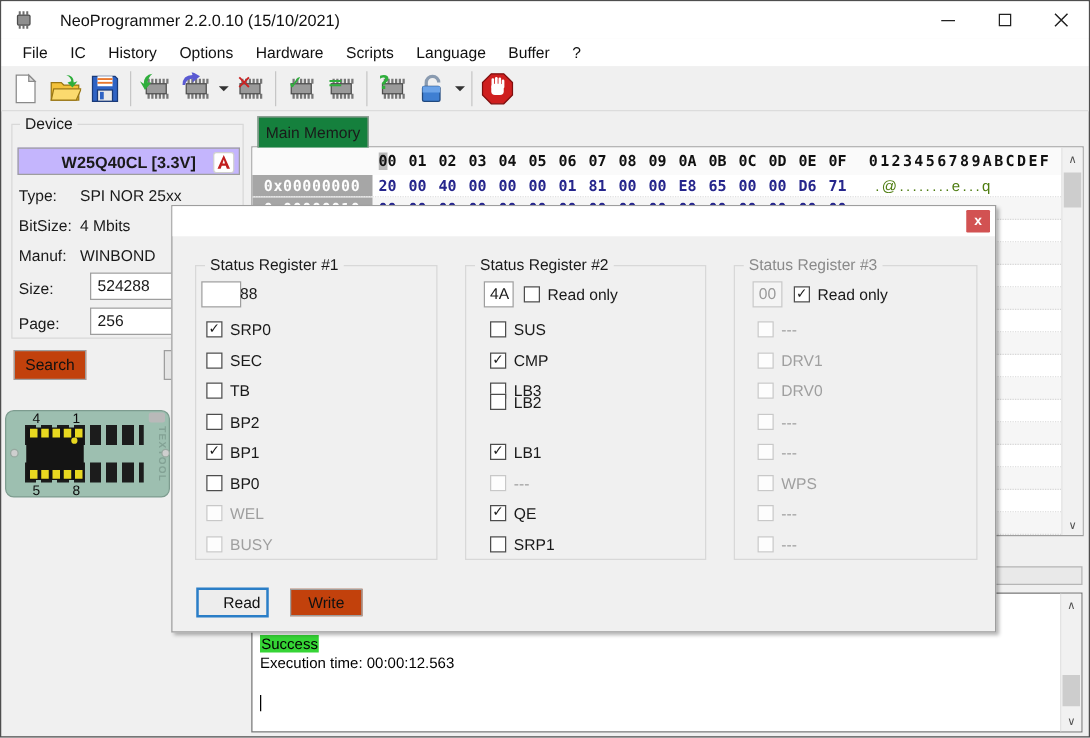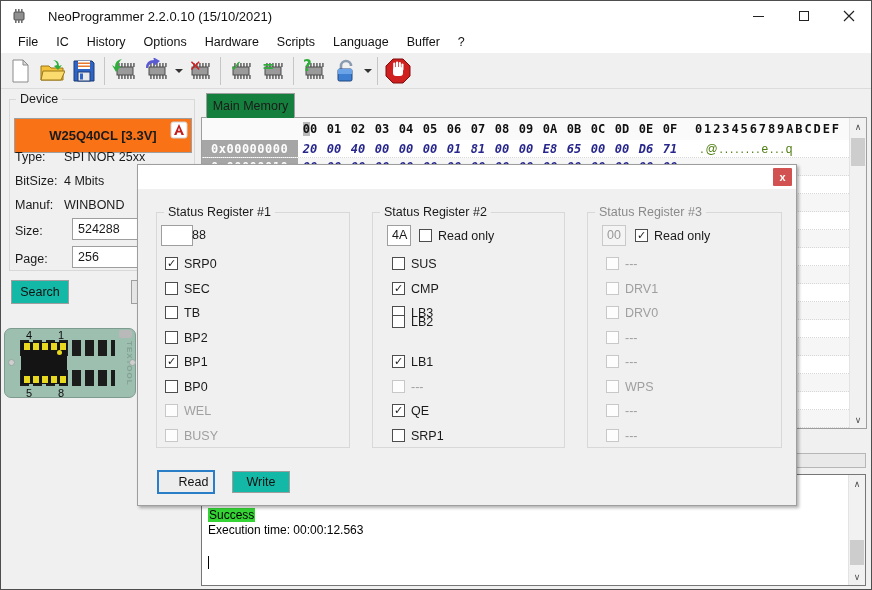--- a/index.html
+++ b/index.html
@@ -28,29 +28,29 @@
   .tbtn { width:32px; height:32px; display:flex; align-items:center; justify-content:center; border:1px solid transparent; }
   .tbtn svg { width:26px; height:26px; }
   .tdrop { width:11px; height:32px; display:flex; align-items:center; justify-content:center; }
   .tdrop::after { content:""; border:4px solid transparent; border-top-color:#333; margin-top:4px; }
   .tsep { width:1px; height:28px; background:#c6c6c6; margin:0 4px; }
 
   
   .groupbox { position:absolute; border:1px solid #d8d8d8; }
   .grouplabel { position:absolute; top:-8px; left:6px; background:#f0f0f0; padding:0 4px; font-size:12.5px; }
   .devicebox { left:8px; top:98px; width:186px; height:172px;padding-left:40px; }
-  .devname { position:absolute; left:4px; top:18px; width:178px; height:35px; background:#f97316;
+  .devname { position:absolute; left:4px; top:18px; width:178px; height:22px; background:#c4b5fd;
              border:1px solid #9e9e9e; display:flex; align-items:center; justify-content:center;
              font-weight:bold; font-size:13px; }
   .pdficon { position:absolute; right:3px; top:2px; width:18px; height:18px; }
   .fieldrow { position:absolute; left:5px; font-size:12.5px; }
   .flabel { display:inline-block; width:49px; }
   .tinput { position:absolute; left:62px; width:78px; height:22px; background:#fff; border:1px solid #9e9e9e;
             line-height:20px; padding-left:5px; font-size:12.5px; }
-  .btn { background:#14b8a6; border:1px solid #9e9e9e; font-size:12.5px; font-family:"Liberation Sans",sans-serif;
+  .btn { background:#c2410c; border:1px solid #9e9e9e; font-size:12.5px; font-family:"Liberation Sans",sans-serif;
          color:#111; text-align:center; }
   .searchbtn { position:absolute; left:10px; top:279px; width:58px; height:24px; }
   .partialbtn { position:absolute; left:130px; top:279px; width:10px; height:24px; background:#e5e5e5; border:1px solid #9e9e9e; }
 
   
   .socket { position:absolute; left:3px; top:327px; width:132px; height:70px; background:#9dbfb0;
             border:1px solid #7d9c8f; border-radius:7px; }
   .sock-lever { position:absolute; right:3px; top:1px; width:13px; height:8px; background:#b9b9b9; border-radius:2px; }
   .sock-brand { position:absolute; right:1px; top:12px; writing-mode:vertical-rl; font-size:8px; font-weight:bold;
                 color:#83a295; letter-spacing:1px; }
@@ -77,21 +77,21 @@
   .hexcol.first::first-letter { background:#b9b9b9; }
   .hh-ascii { margin-left:7px; line-height:22px; letter-spacing:1.9px; white-space:pre; color:#111;
               font-family:"DejaVu Sans Mono","Liberation Mono",monospace; }
   .hexrow { position:absolute; left:0; width:647px; height:18px; display:flex; border-bottom:1px dotted #d8d8d8; }
   .hexrow.alt { background:#f6f6f6; }
   .hr-addr { width:96px; background:#a6a6a6; color:#fdfdfd; font-weight:bold; line-height:18px;
              padding-left:9px; letter-spacing:0.5px; font-size:12px;
              font-family:"DejaVu Sans Mono","Liberation Mono",monospace; }
   .hr-bytes { width:390px; display:flex; }
   .hexbyte { width:24px; text-align:center; line-height:18px; color:#26268c; font-weight:bold; font-size:12px;
-             font-family:"DejaVu Sans Mono","Liberation Mono",monospace;font-style:italic; }
+             font-family:"DejaVu Sans Mono","Liberation Mono",monospace; }
   .hr-ascii { margin-left:7px; line-height:18px; letter-spacing:1.9px; white-space:pre; color:#4d7c0f; font-size:12px;
               font-family:Liberation Sans, sans-serif; }
 
   
   .vscroll { position:absolute; right:0; top:0; bottom:0; width:17px; background:#f1f1f1; border-left:1px solid #e3e3e3; }
   .sb-arrow { position:absolute; left:0; width:16px; height:17px; display:flex; align-items:center;
               justify-content:center; font-size:9px; color:#505050; }
   .sb-up { top:0; } .sb-down { bottom:0; }
   .sb-thumb { position:absolute; left:1px; width:14px; background:#cdcdcd; }
 

